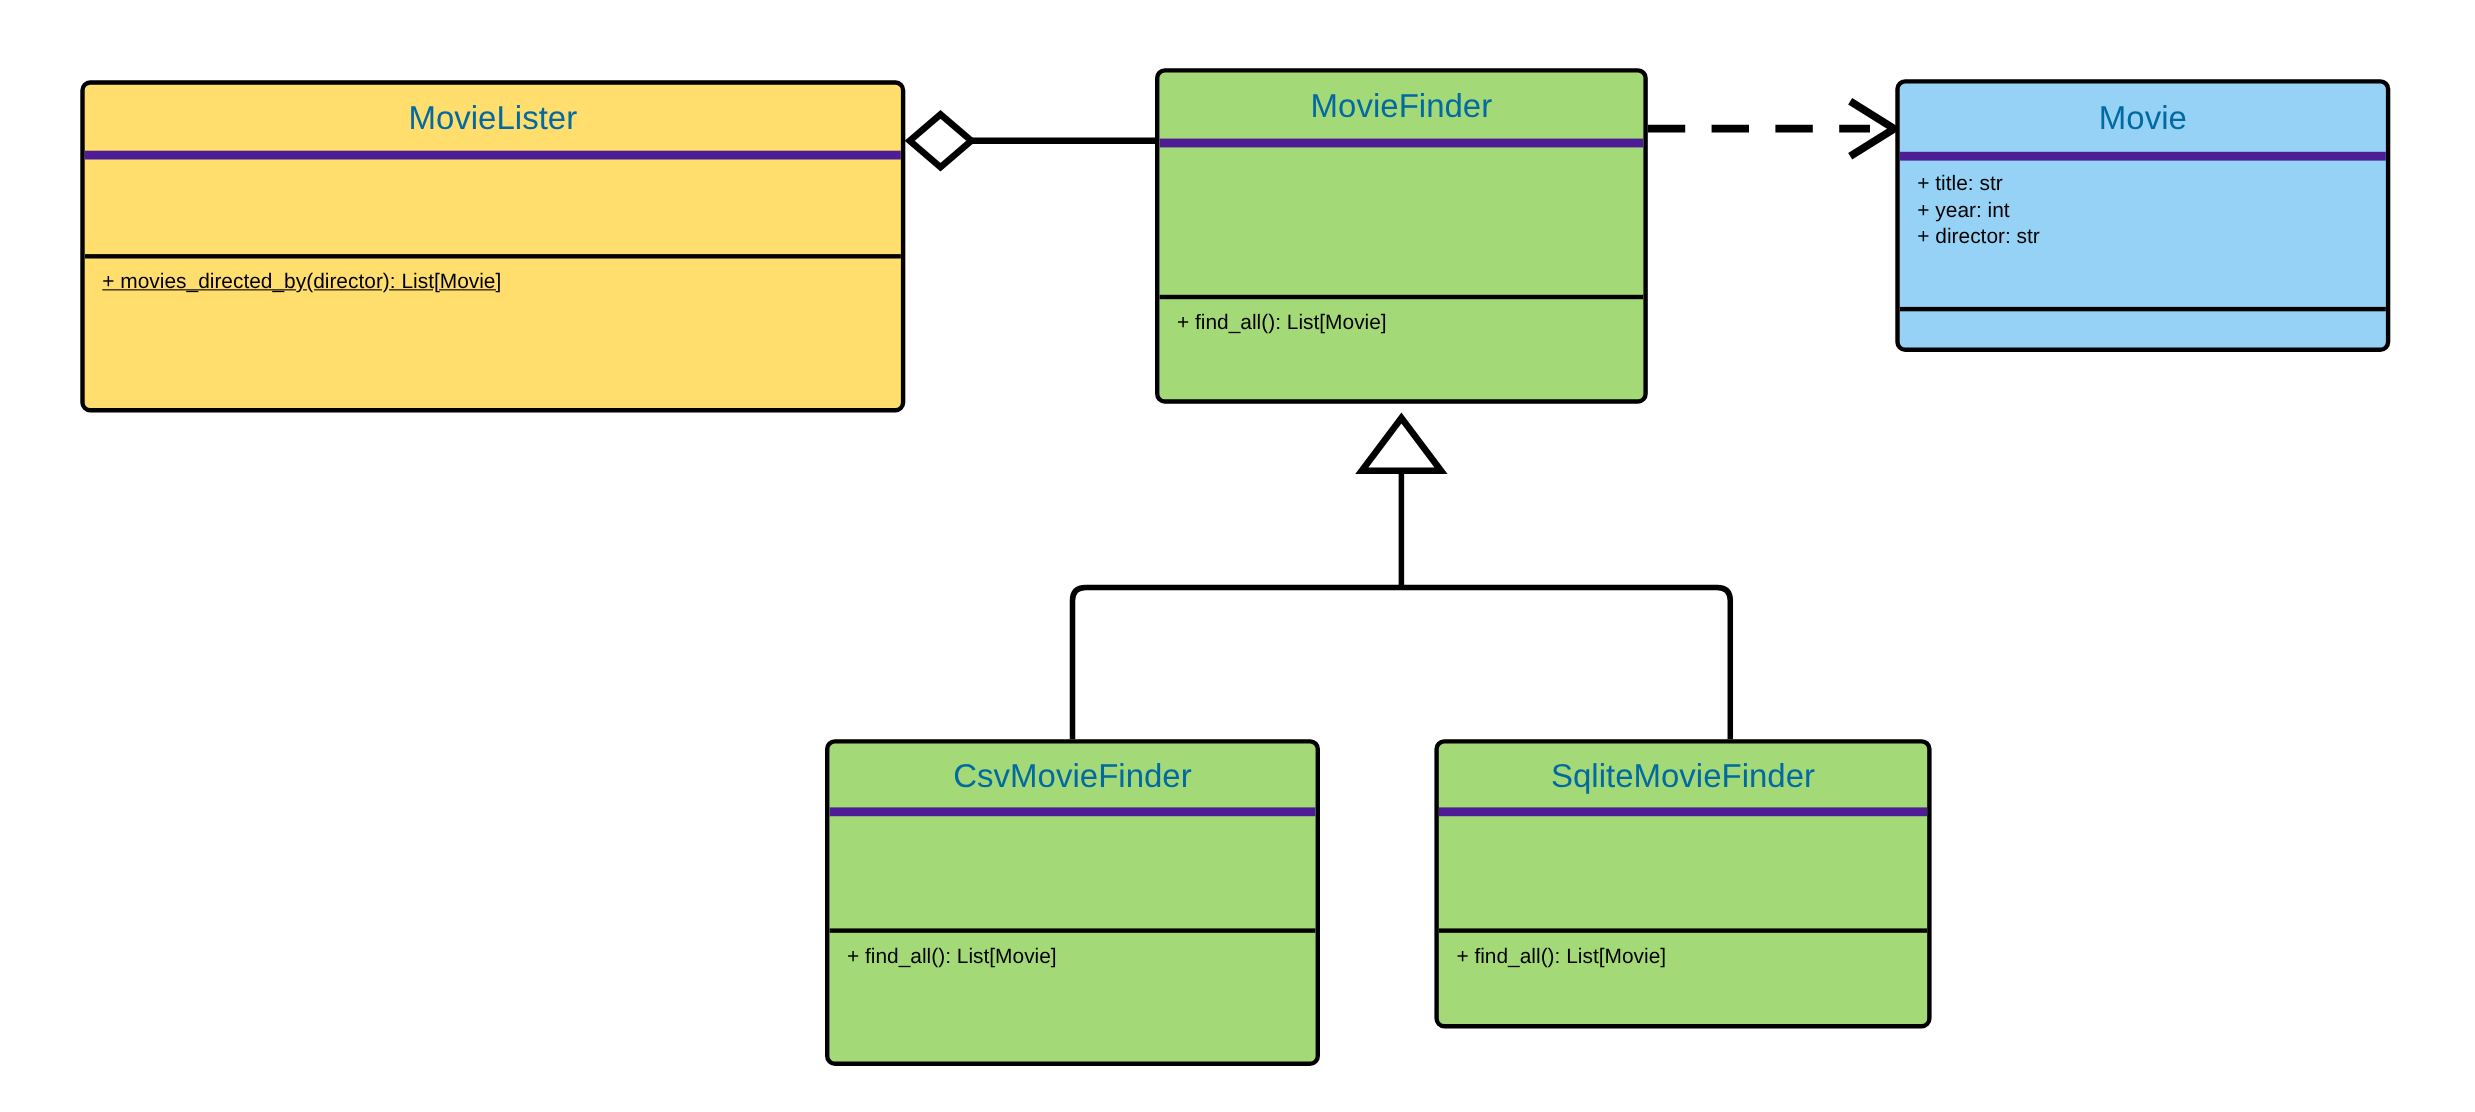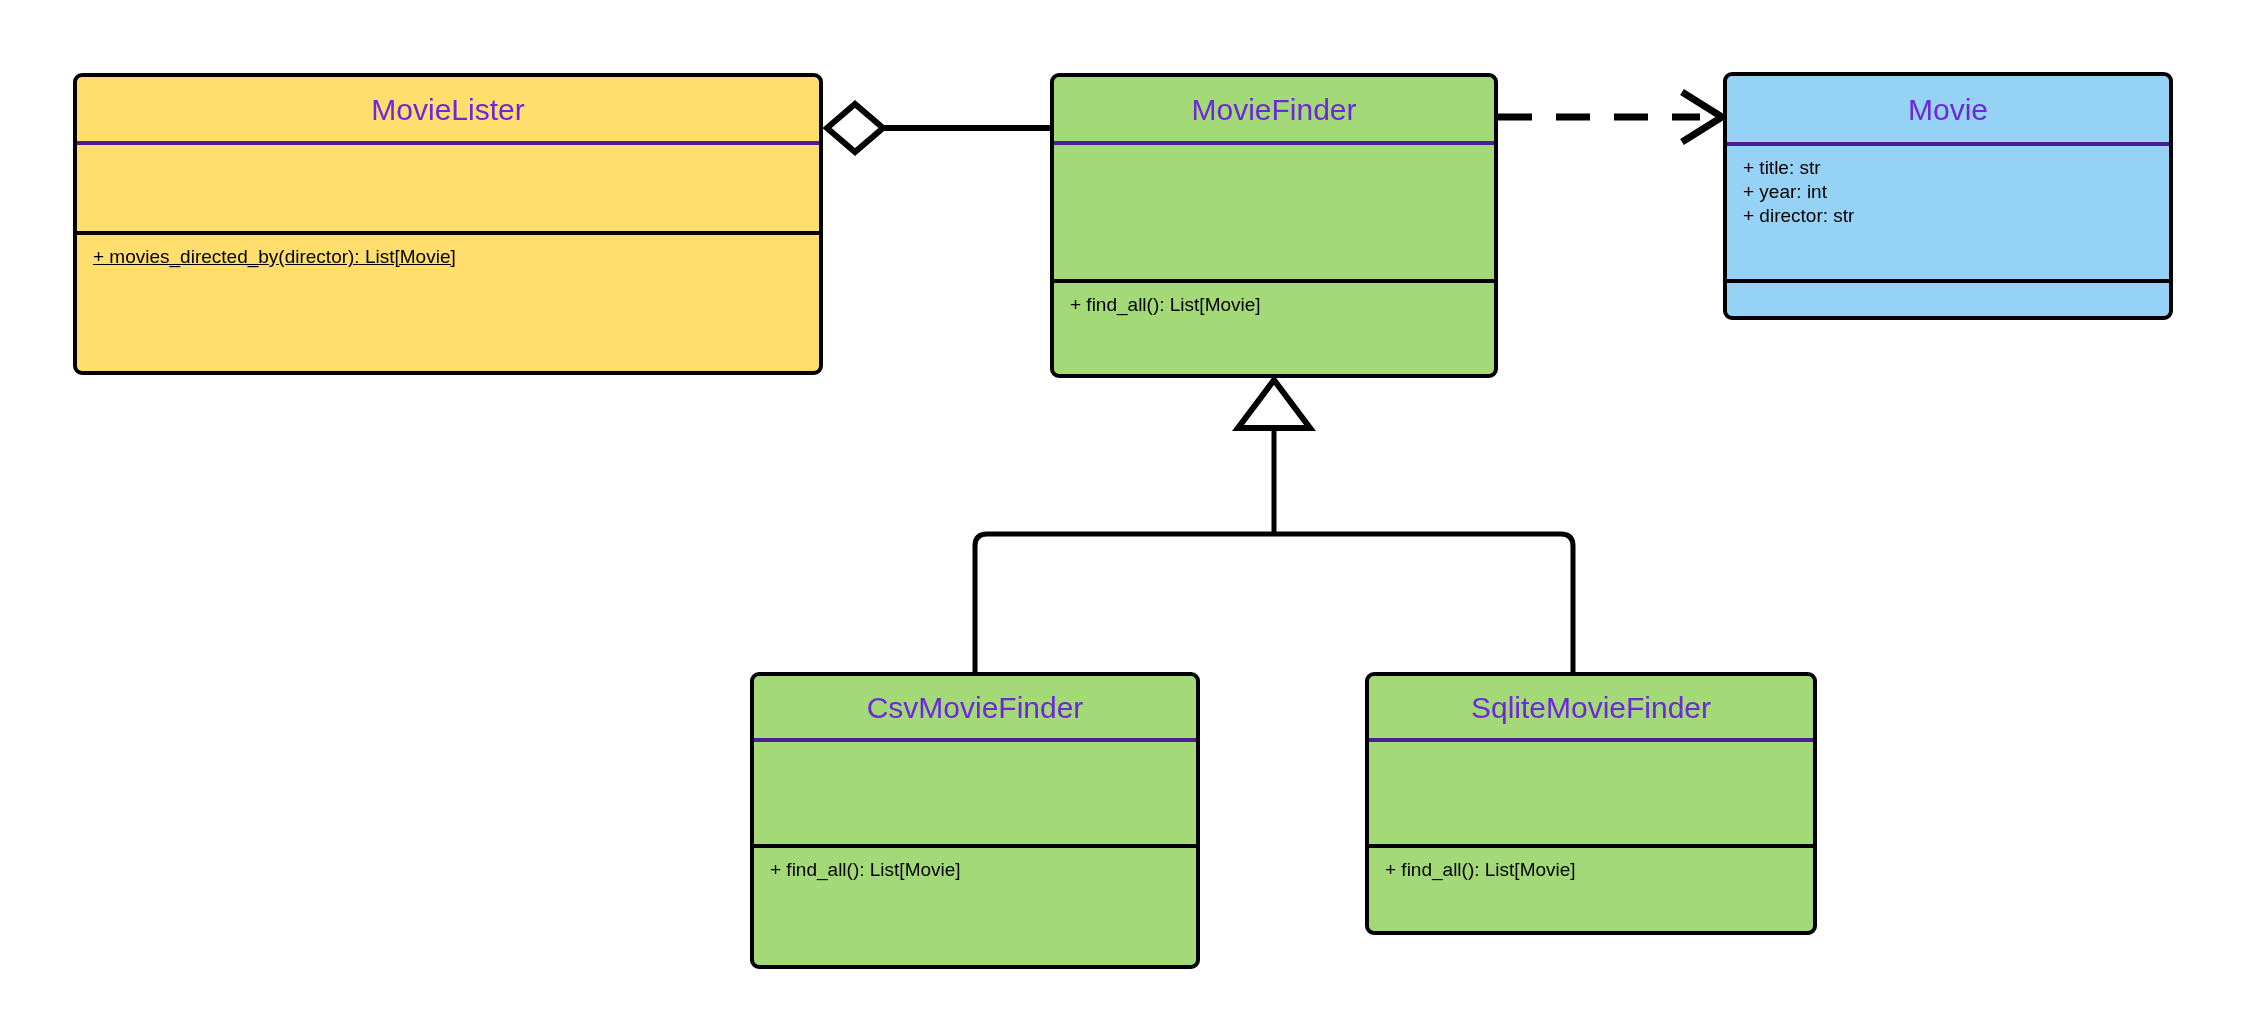--- a/index.html
+++ b/index.html
@@ -39,23 +39,23 @@
   .uml-class.yellow { background: #ffde6e; }
   .uml-class.green  { background: #a4d977; }
   .uml-class.blue   { background: #96d2f5; }
 
   .cls-name {
     box-sizing: border-box;
     display: flex;
     align-items: center;
     justify-content: center;
     font-size: 30px;
-    color: #6d28d9;
+    color: #0369a1;
     line-height: 1.1;
-    border-bottom: 4px solid #4c1d95;
+    border-bottom: 8px solid #4c1d95;
     flex: none;
   }
   .cls-attrs, .cls-ops {
     box-sizing: border-box;
     padding: 10px 16px 0 16px;
     flex: none;
     display: flex;
     flex-direction: column;
     justify-content: flex-start;
   }
@@ -95,21 +95,21 @@
   </svg>
 
   <div class="uml-class yellow" style="left:73px; top:73px; width:750px; height:302px;">
     <div class="cls-name" style="height:68px;">MovieLister</div>
     <div class="cls-attrs" style="height:90px;"></div>
     <div class="cls-ops" style="height:136px;text-decoration:underline;">
       <div class="member">+ movies_directed_by(director): List[Movie]</div>
     </div>
   </div>
 
-  <div class="uml-class green" style="left:1050px; top:73px; width:448px; height:305px;">
+  <div class="uml-class green" style="left:1050px; top:62px; width:448px; height:305px;">
     <div class="cls-name" style="height:68px;">MovieFinder</div>
     <div class="cls-attrs" style="height:138px;"></div>
     <div class="cls-ops" style="height:91px;">
       <div class="member">+ find_all(): List[Movie]</div>
     </div>
   </div>
 
   <div class="uml-class blue" style="left:1723px; top:72px; width:450px; height:248px;">
     <div class="cls-name" style="height:70px;">Movie</div>
     <div class="cls-attrs" style="height:137px;">
@@ -121,21 +121,21 @@
   </div>
 
   <div class="uml-class green" style="left:750px; top:672px; width:450px; height:297px;">
     <div class="cls-name" style="height:66px;">CsvMovieFinder</div>
     <div class="cls-attrs" style="height:106px;"></div>
     <div class="cls-ops" style="height:83px;">
       <div class="member">+ find_all(): List[Movie]</div>
     </div>
   </div>
 
-  <div class="uml-class green" style="left:1365px; top:672px; width:452px; height:263px;">
+  <div class="uml-class green" style="left:1304px; top:672px; width:452px; height:263px;">
     <div class="cls-name" style="height:66px;">SqliteMovieFinder</div>
     <div class="cls-attrs" style="height:106px;"></div>
     <div class="cls-ops" style="height:83px;">
       <div class="member">+ find_all(): List[Movie]</div>
     </div>
   </div>
 
 </div>
 
 </body></html>

